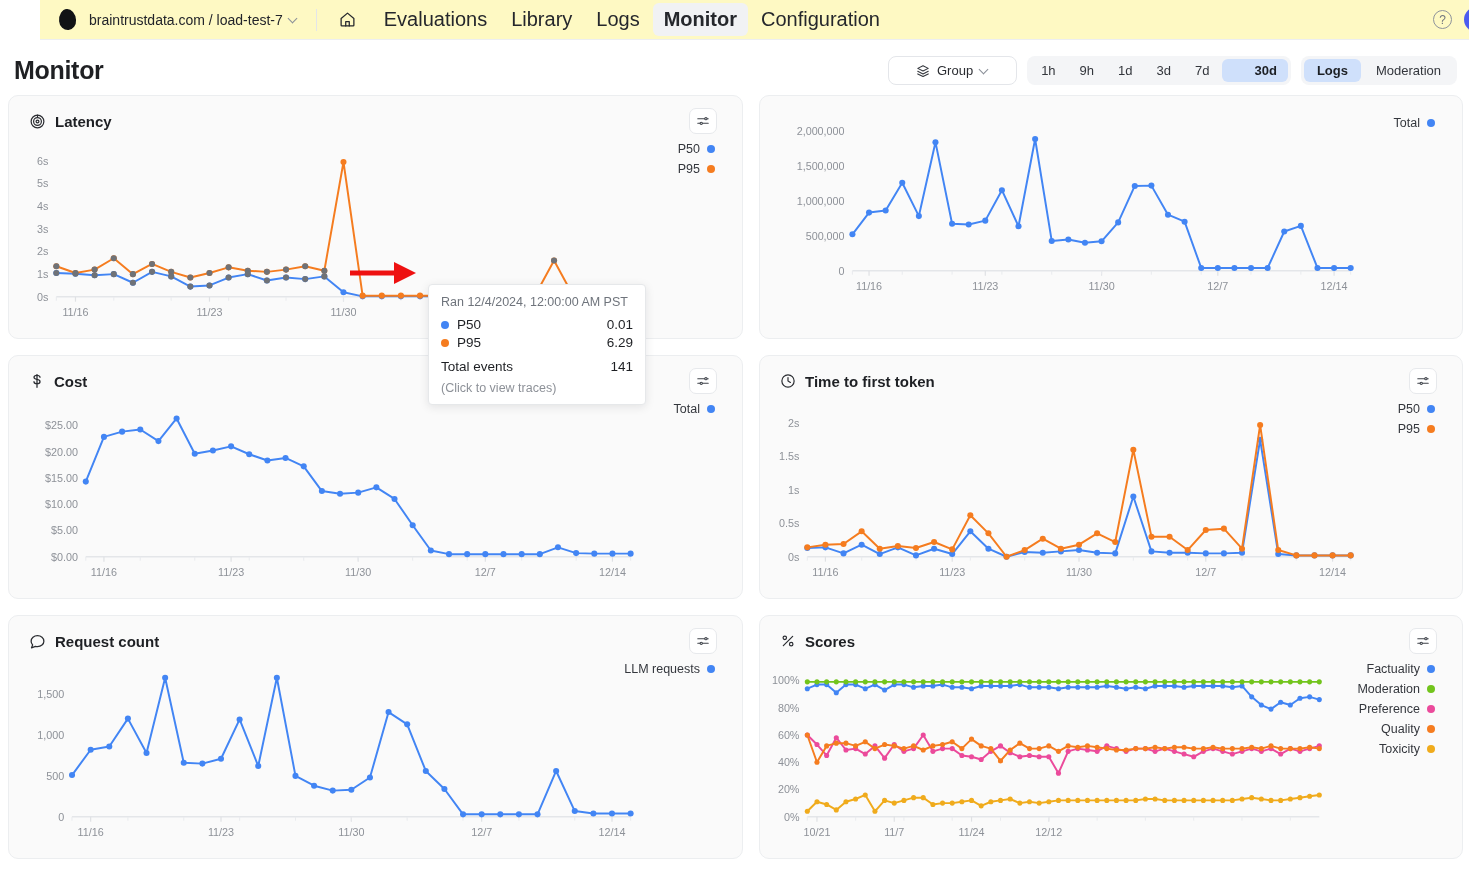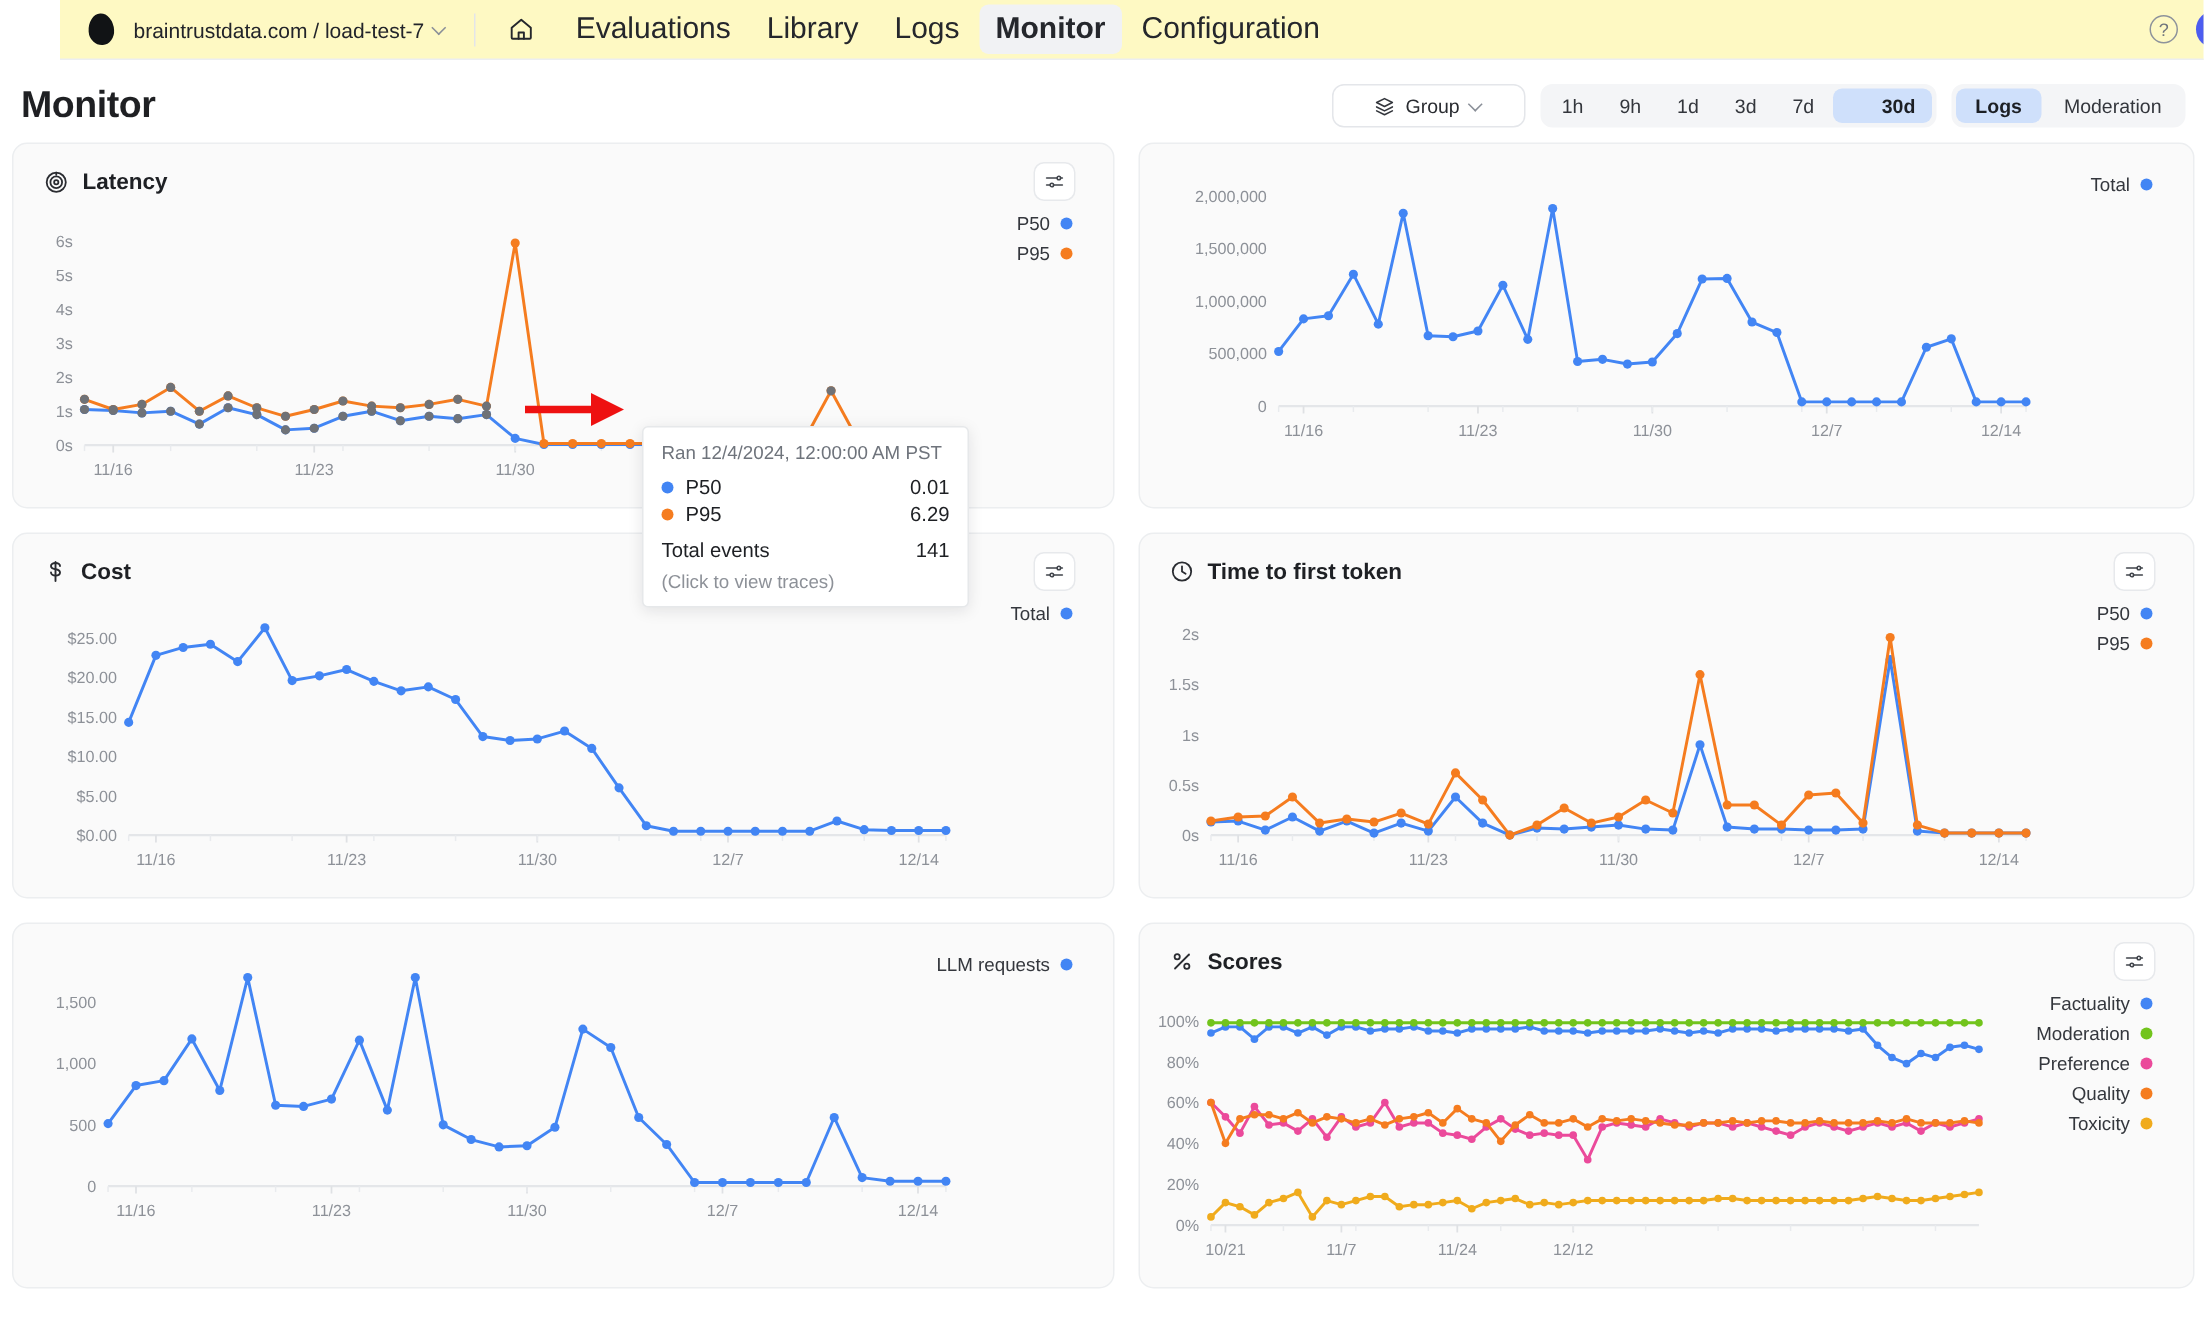--- a/index.html
+++ b/index.html
@@ -660,20 +660,38 @@
           </div>
         <div class="legend-row">
             <span>P95</span>
             <span class="legend-dot" style="background:#f57c1f"></span>
           </div>
       </div>
     </div>
   </div>
 
   <div class="card">
+    <div class="card-head">
+      <span class="card-icon">
+        <svg width="17" height="17" viewBox="0 0 24 24" fill="none" stroke="#2a2c31" stroke-width="1.8" stroke-linejoin="round">
+          <path d="M21 11.5c0 4.3-4 7.8-9 7.8-1 0-2-.15-2.9-.42L3.5 21l1.6-4.1C4 15.5 3 13.6 3 11.5 3 7.2 7 3.7 12 3.7s9 3.5 9 7.8z"></path>
+        </svg>
+      </span>
+      <span class="card-title">Request count</span>
+      <span class="settings-btn">
+        <svg width="14" height="14" viewBox="0 0 24 24" fill="none" stroke="#40444b" stroke-width="1.8" stroke-linecap="round">
+          <path d="M3 8h12"></path>
+            <path d="M19 8h2"></path>
+            <circle cx="17" cy="8" r="2"></circle>
+          <path d="M3 16h4"></path>
+            <path d="M11 16h10"></path>
+            <circle cx="9" cy="16" r="2"></circle>
+        </svg>
+      </span>
+    </div>
     <div class="plot-wrap">
       <svg class="plot" viewBox="0 0 709 196">
           <text x="44" y="168" class="tick y">0</text>
           <text x="44" y="126.33333333333333" class="tick y">500</text>
           <text x="44" y="84.66666666666666" class="tick y">1,000</text>
           <text x="44" y="43" class="tick y">1,500</text>
           <line x1="52" y1="164" x2="621" y2="164" stroke="#e4e6e9" stroke-width="1.5"></line>
           <line x1="70.96666666666667" y1="164" x2="70.96666666666667" y2="169" stroke="#dfe1e4" stroke-width="1.2"></line>
           <text x="70.96666666666667" y="184" class="tick x">11/16</text>
           <line x1="203.73333333333332" y1="164" x2="203.73333333333332" y2="169" stroke="#dfe1e4" stroke-width="1.2"></line>

